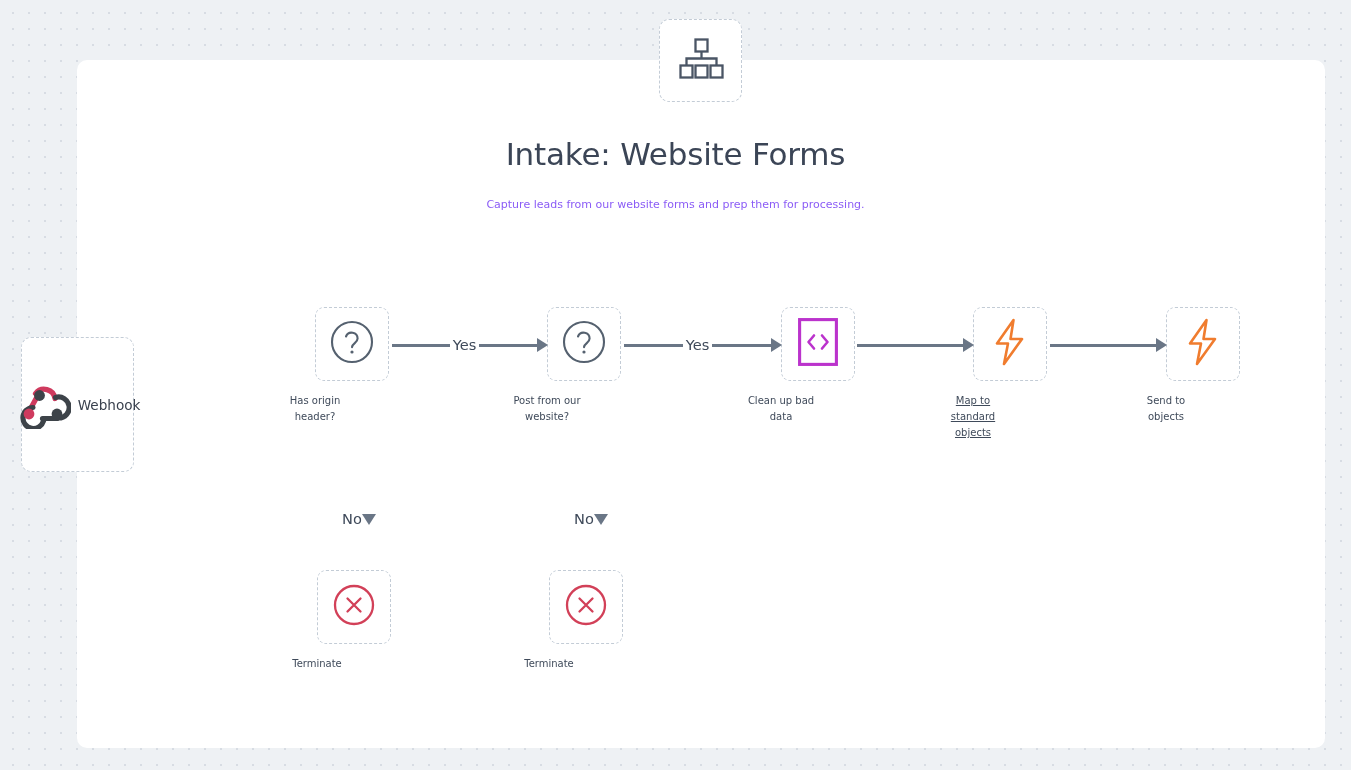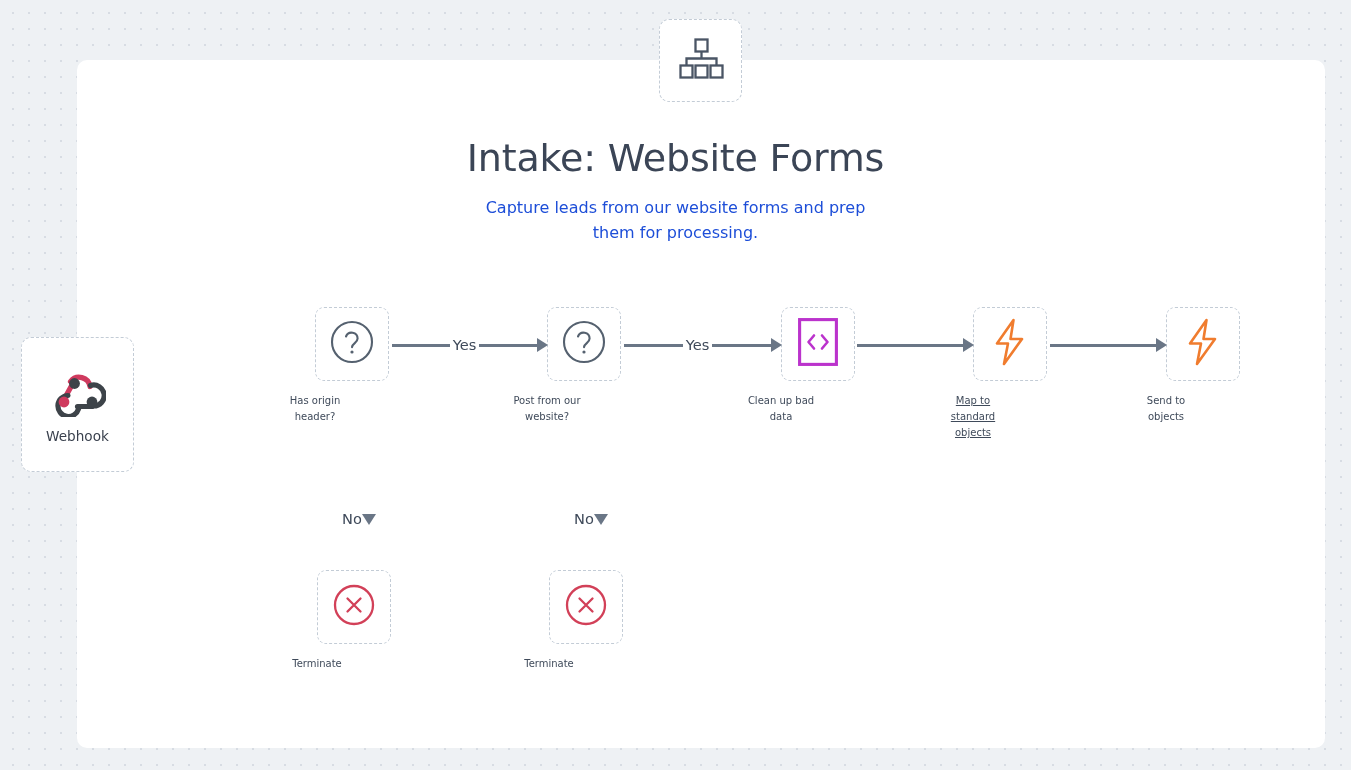--- a/index.html
+++ b/index.html
@@ -44,35 +44,35 @@
     align-items: center;
     justify-content: center;
   }
 
   .page-title {
     position: absolute;
     left: 0;
     top: 136px;
     width: 100%;
     text-align: center;
-    font-size: 38px;
+    font-size: 31px;
     font-weight: 400;
     color: #3b4556;
     letter-spacing: -0.2px;
   }
   .page-subtitle {
     position: absolute;
     left: 50%;
     transform: translateX(-50%);
     top: 196px;
     width: 400px;
     text-align: center;
-    font-size: 16px;
+    font-size: 11px;
     line-height: 1.55;
-    color: #1d4ed8;
+    color: #8b5cf6;
   }
 
   
   .node {
     position: absolute;
     width: 74px;
     height: 74px;
     border: 1.6px dashed #c3ccd6;
     border-radius: 9px;
     display: flex;
@@ -99,21 +99,21 @@
   .trigger-card {
     position: absolute;
     left: 21px;
     top: 337px;
     width: 113px;
     height: 135px;
     background: #ffffff;
     border: 1.6px dashed #c3ccd6;
     border-radius: 10px;
     display: flex;
-    flex-direction: column;
+    flex-direction: row;
     align-items: center;
     justify-content: center;
     gap: 7px;
   }
   .trigger-label {
     font-size: 13.6px;
     color: #39404d;
   }
 
   

